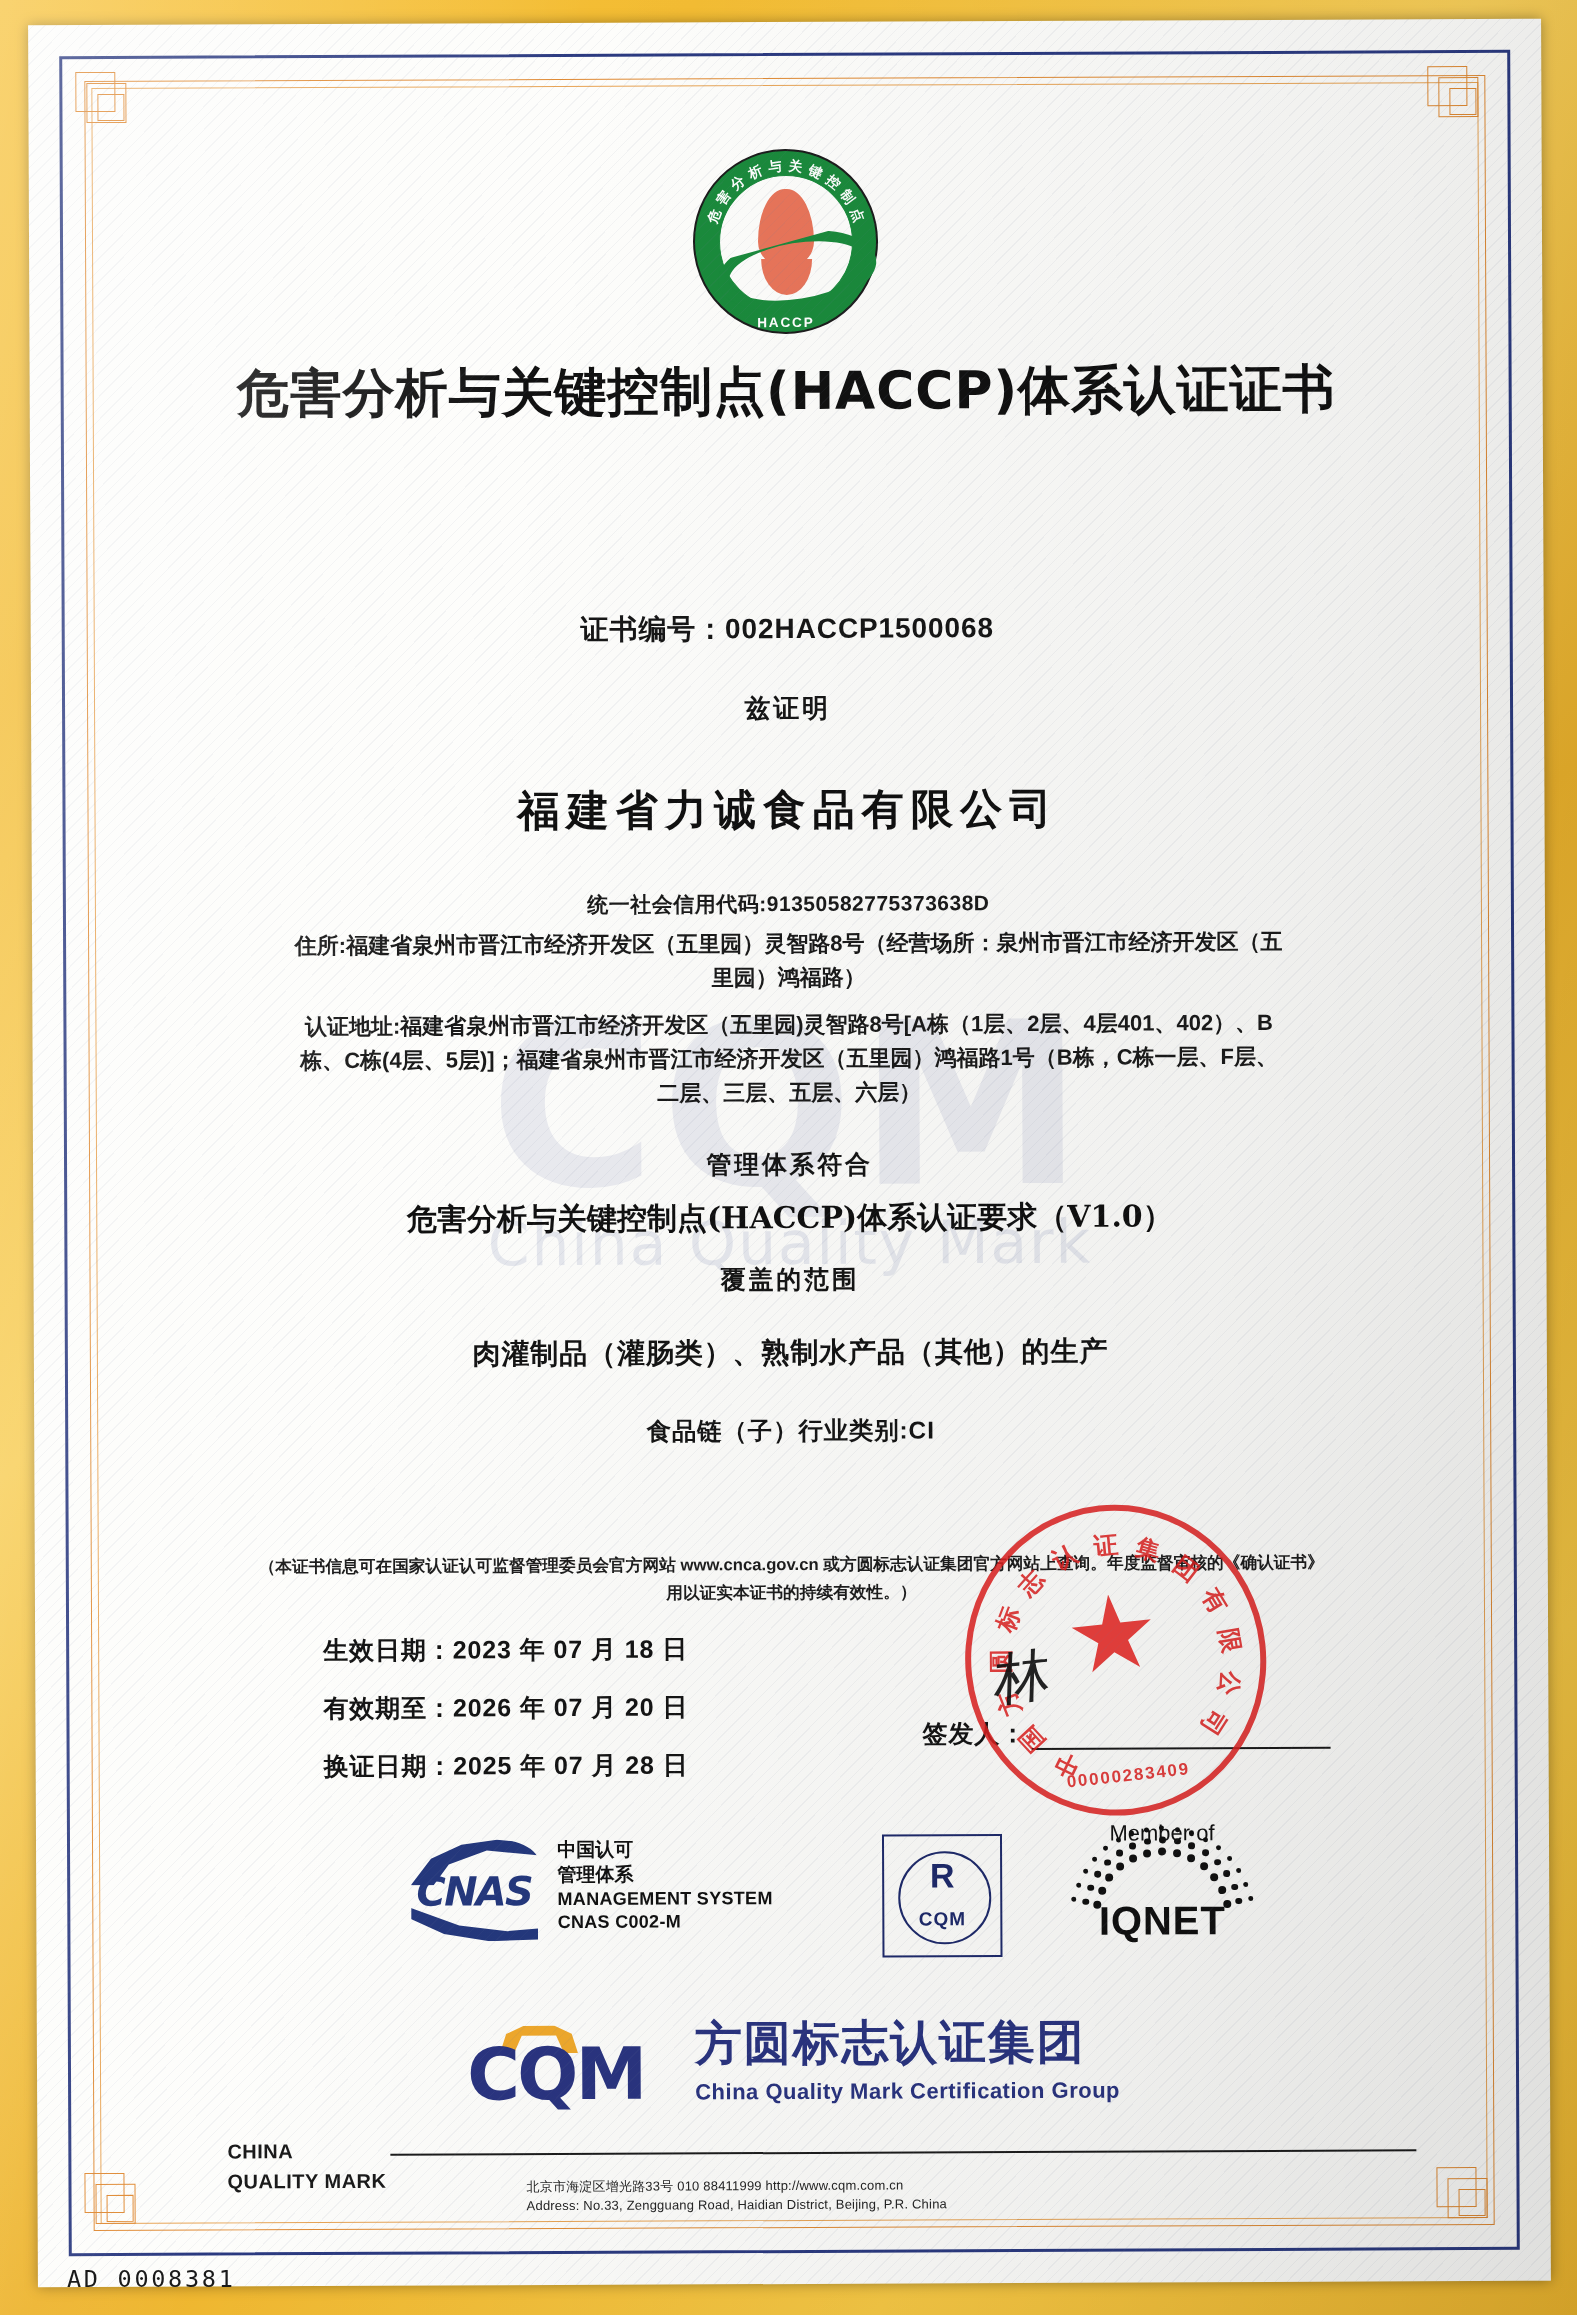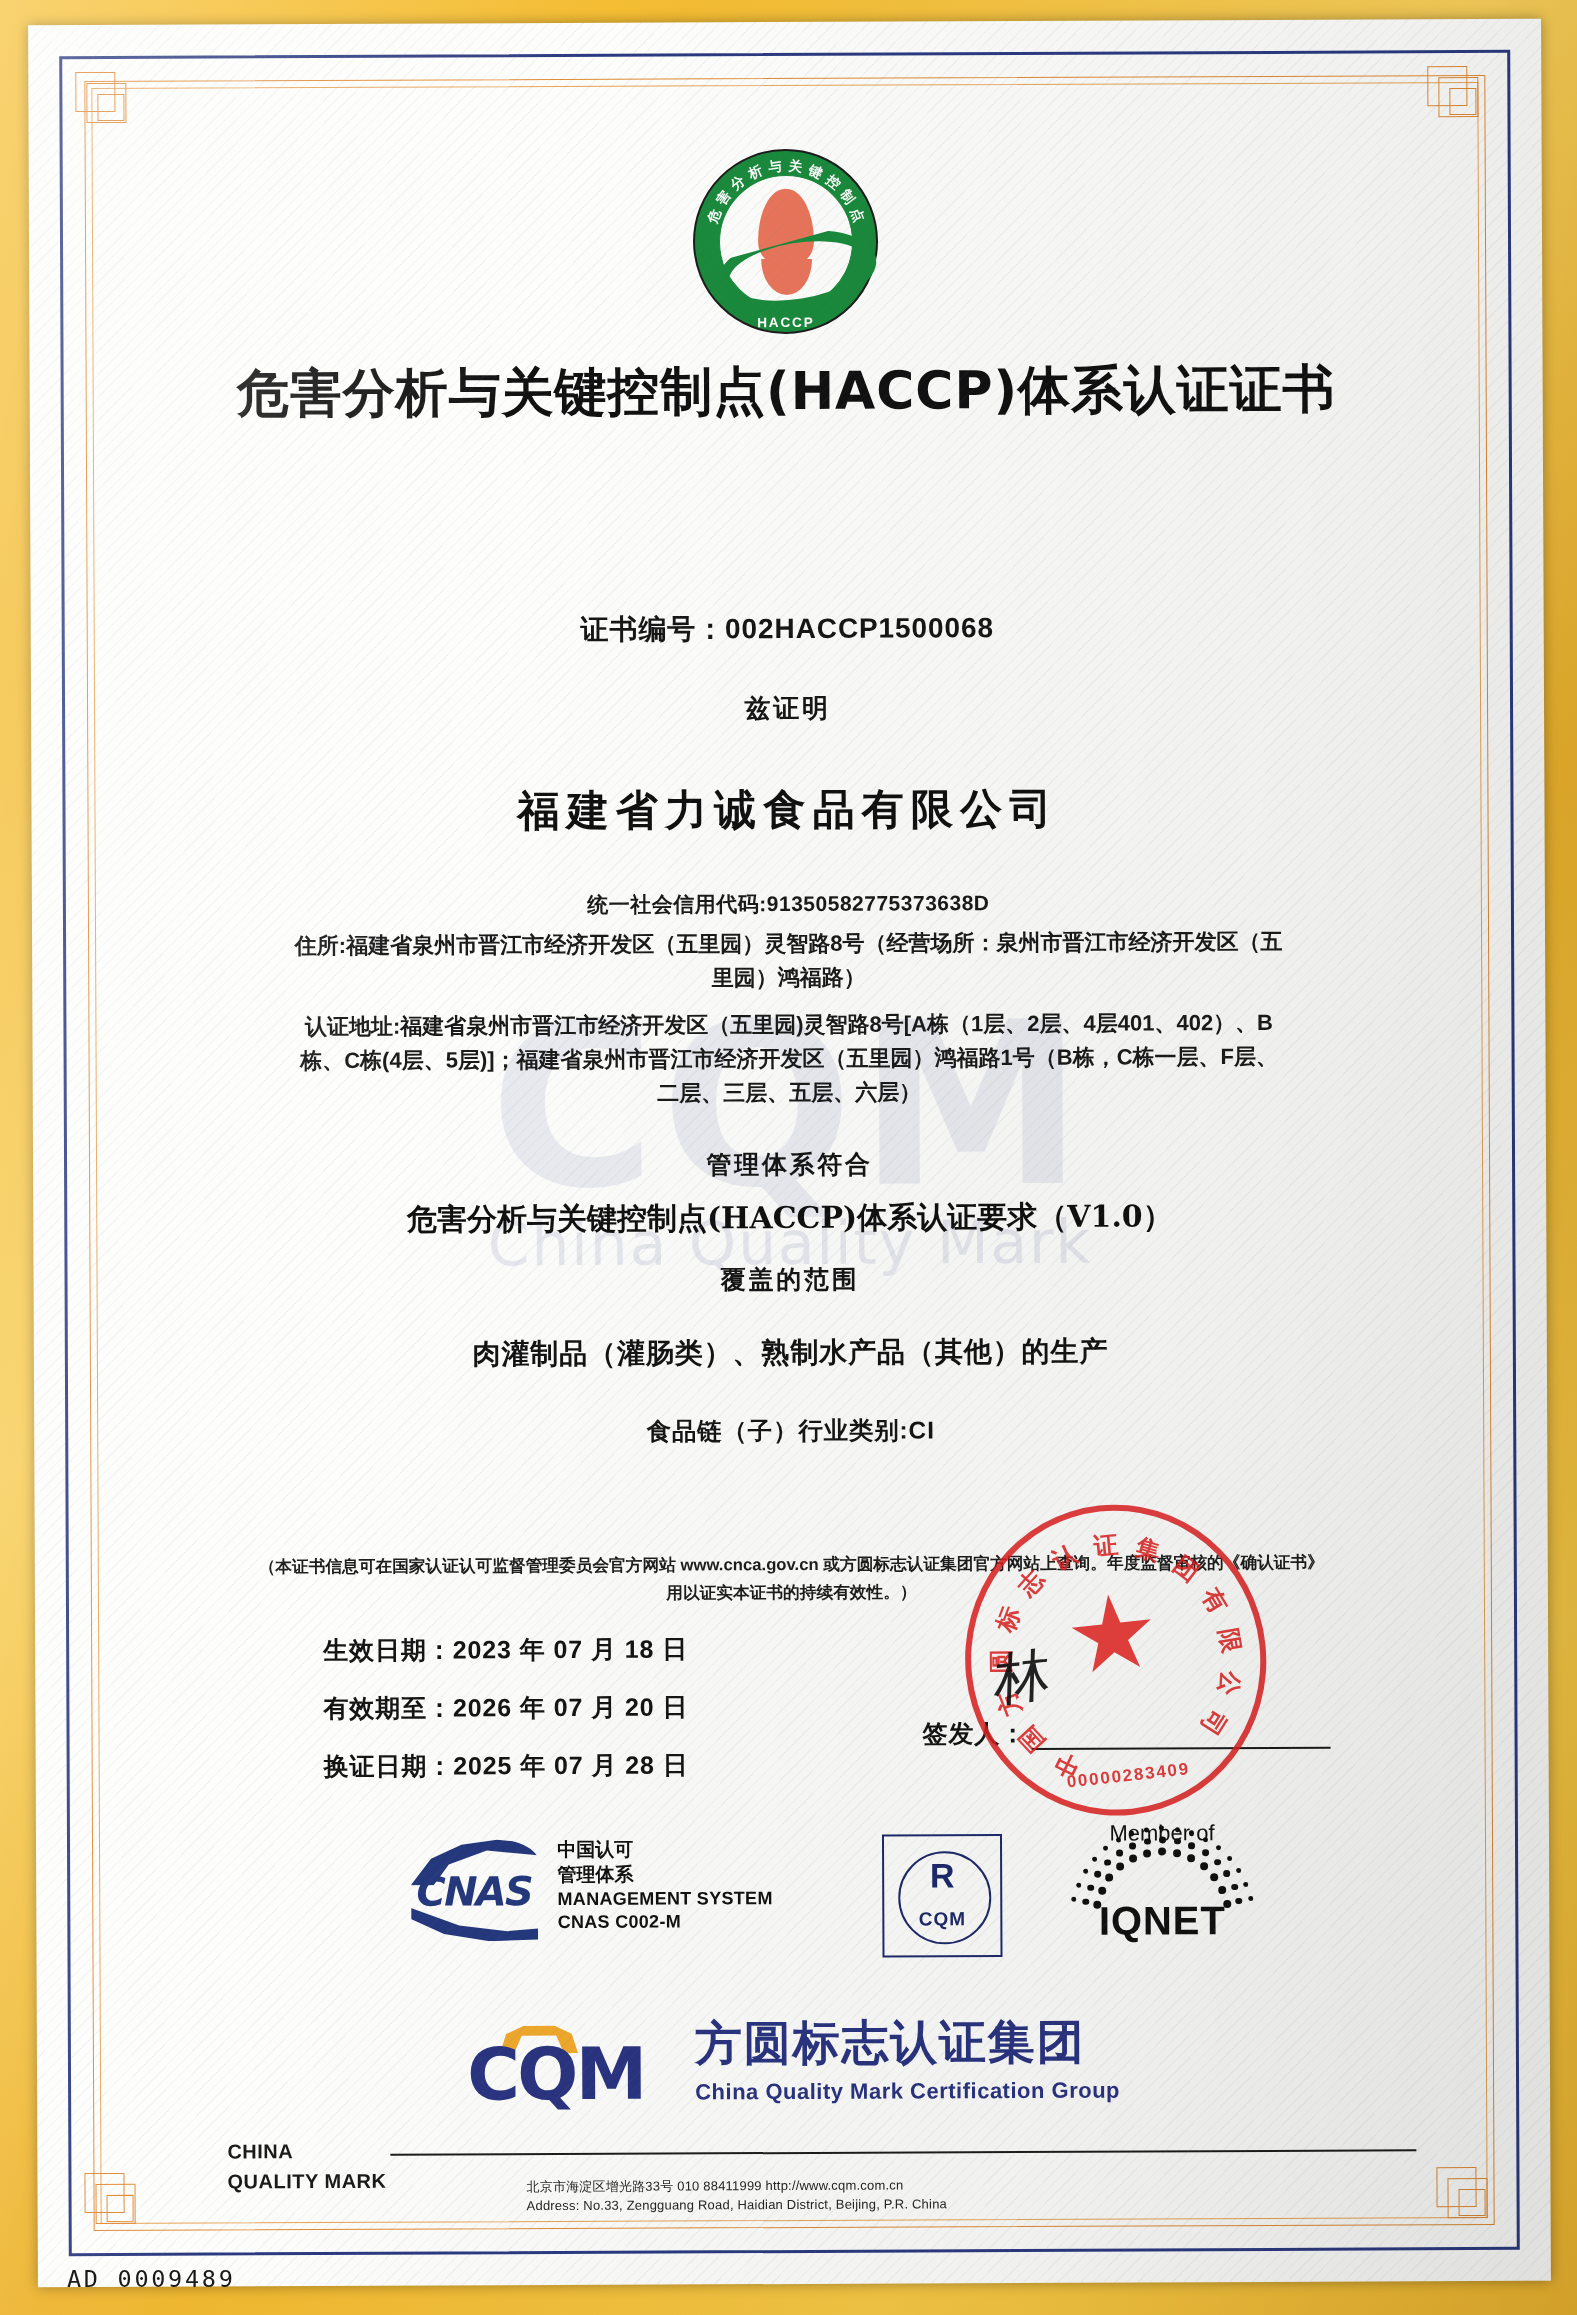--- a/index.html
+++ b/index.html
@@ -507,15 +507,15 @@
         <div class="addrline">
           <div>北京市海淀区增光路33号    010 88411999    http://www.cqm.com.cn</div>
           <div>Address: No.33, Zengguang Road, Haidian District, Beijing, P.R. China</div>
         </div>
       </div>
 
     </div>
     <div class="paper-tex"></div>
   </div>
 
-  <div class="adno">AD 0009489</div>
+  <div class="adno">AD 0008381</div>
 </div>
 
 
 </body></html>

